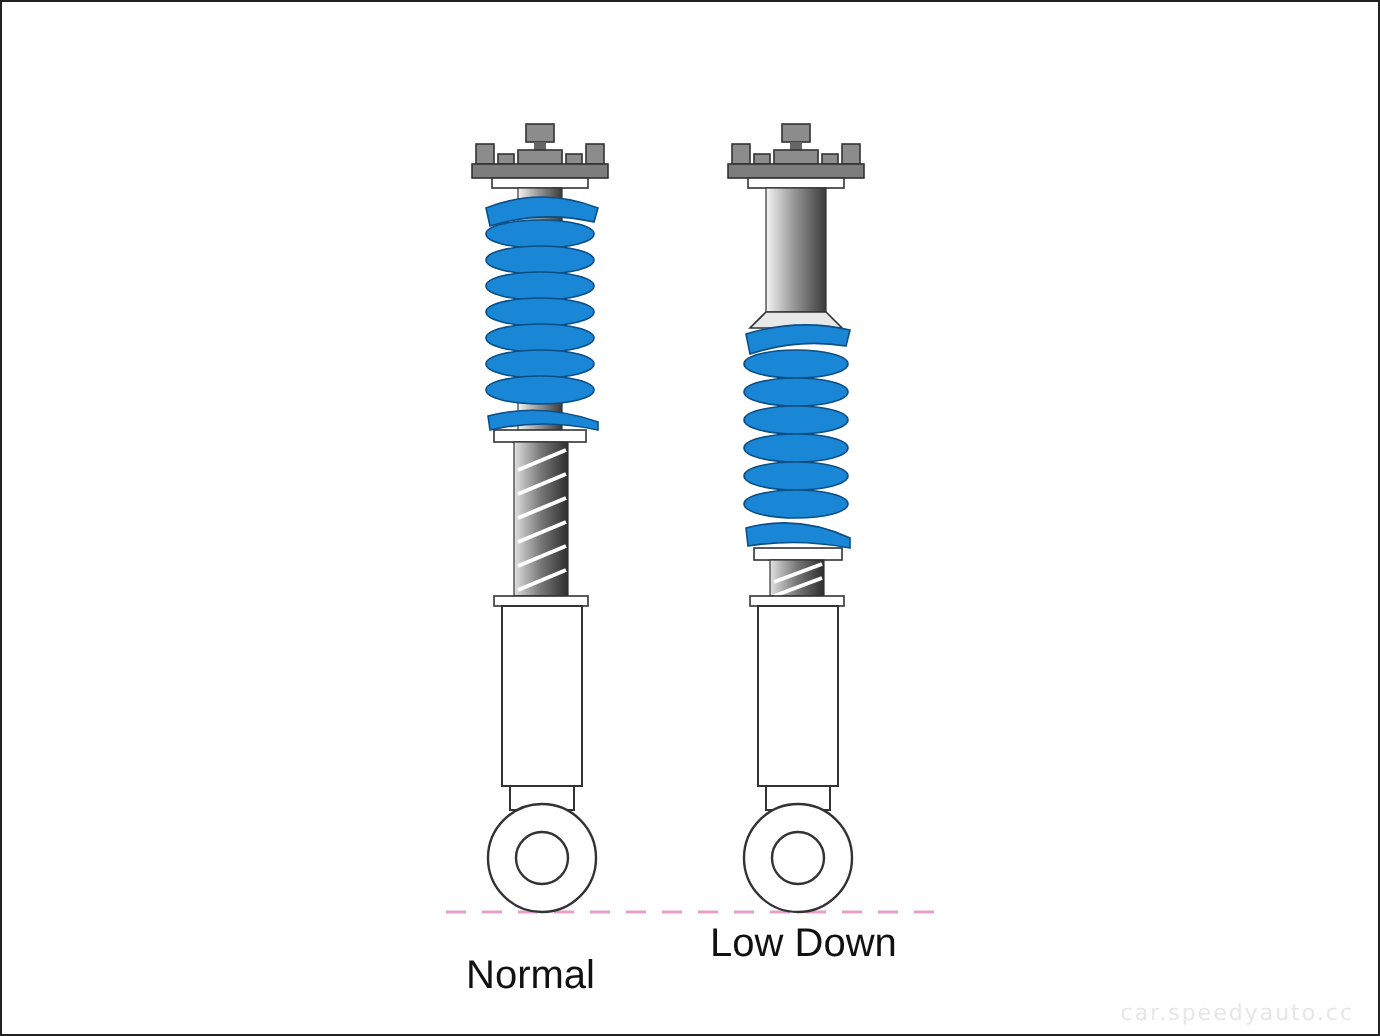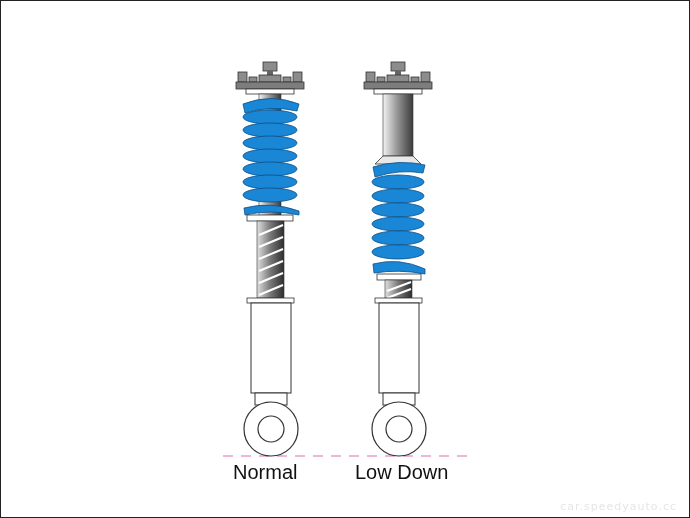--- a/index.html
+++ b/index.html
@@ -105,16 +105,16 @@
       <line x1="386" y1="297" x2="410" y2="288"></line>
     </g>
     <rect x="374" y="297" width="47" height="5" fill="#fff" stroke="#333" stroke-width="0.8"></rect>
     <rect x="378" y="302" width="40" height="90" fill="#fff" stroke="#333" stroke-width="1"></rect>
     <rect x="382" y="392" width="32" height="12" fill="#fff" stroke="#333" stroke-width="1"></rect>
     <circle cx="398" cy="428" r="27" fill="#fff" stroke="#333" stroke-width="1.2"></circle>
     <circle cx="398" cy="428" r="13" fill="#fff" stroke="#333" stroke-width="1.2"></circle>
   </g>
 </svg>
 
-<div class="label" style="left:232px;">Normal</div>
+<div class="label" style="left:232px;margin-top:16px;">Normal</div>
 <div class="label" style="left:354px;text-align:right;">Low Down</div>
 <div class="wm">car.speedyauto.cc</div>
 </div>
 
 </body></html>

